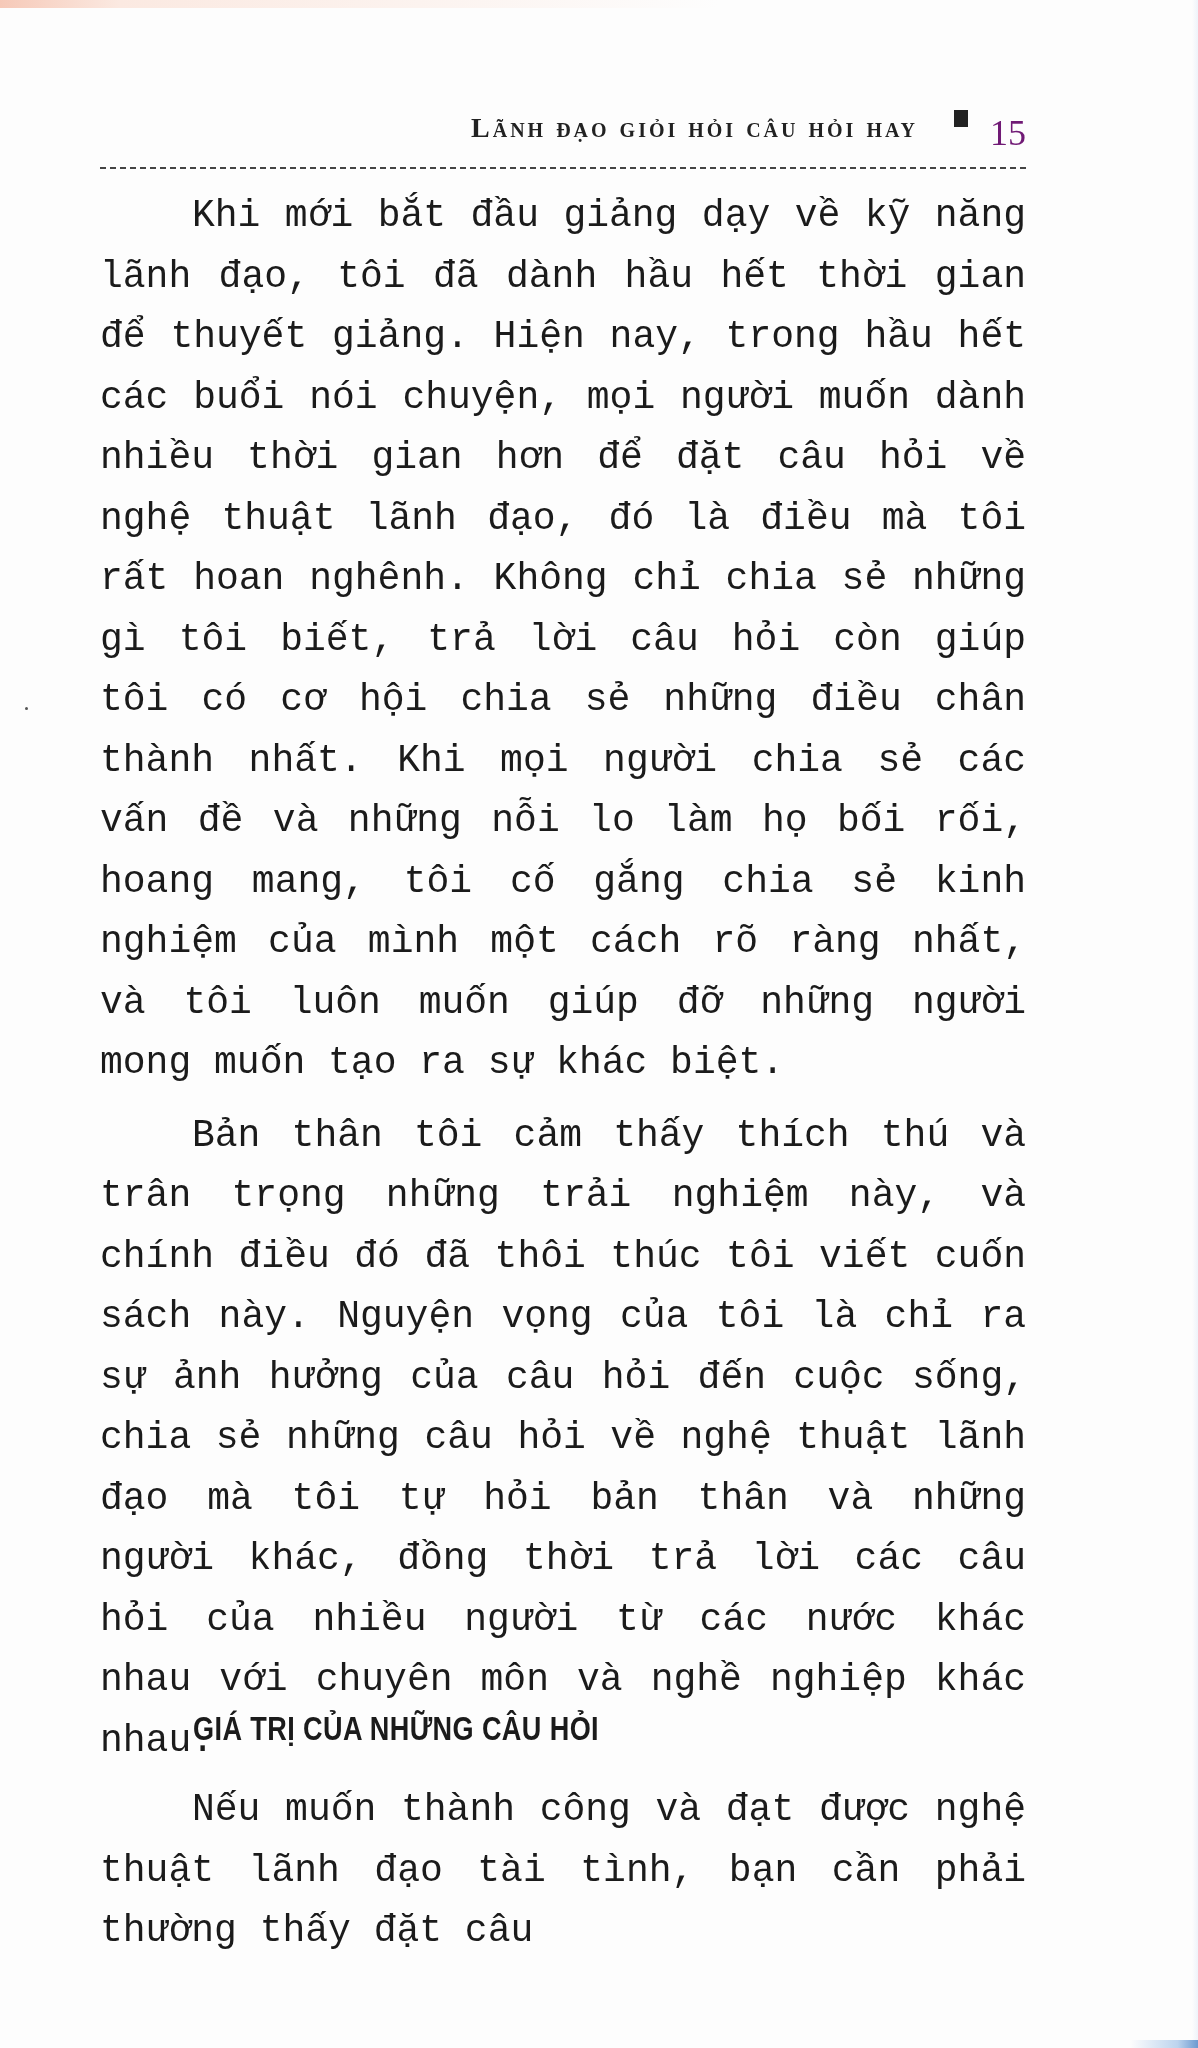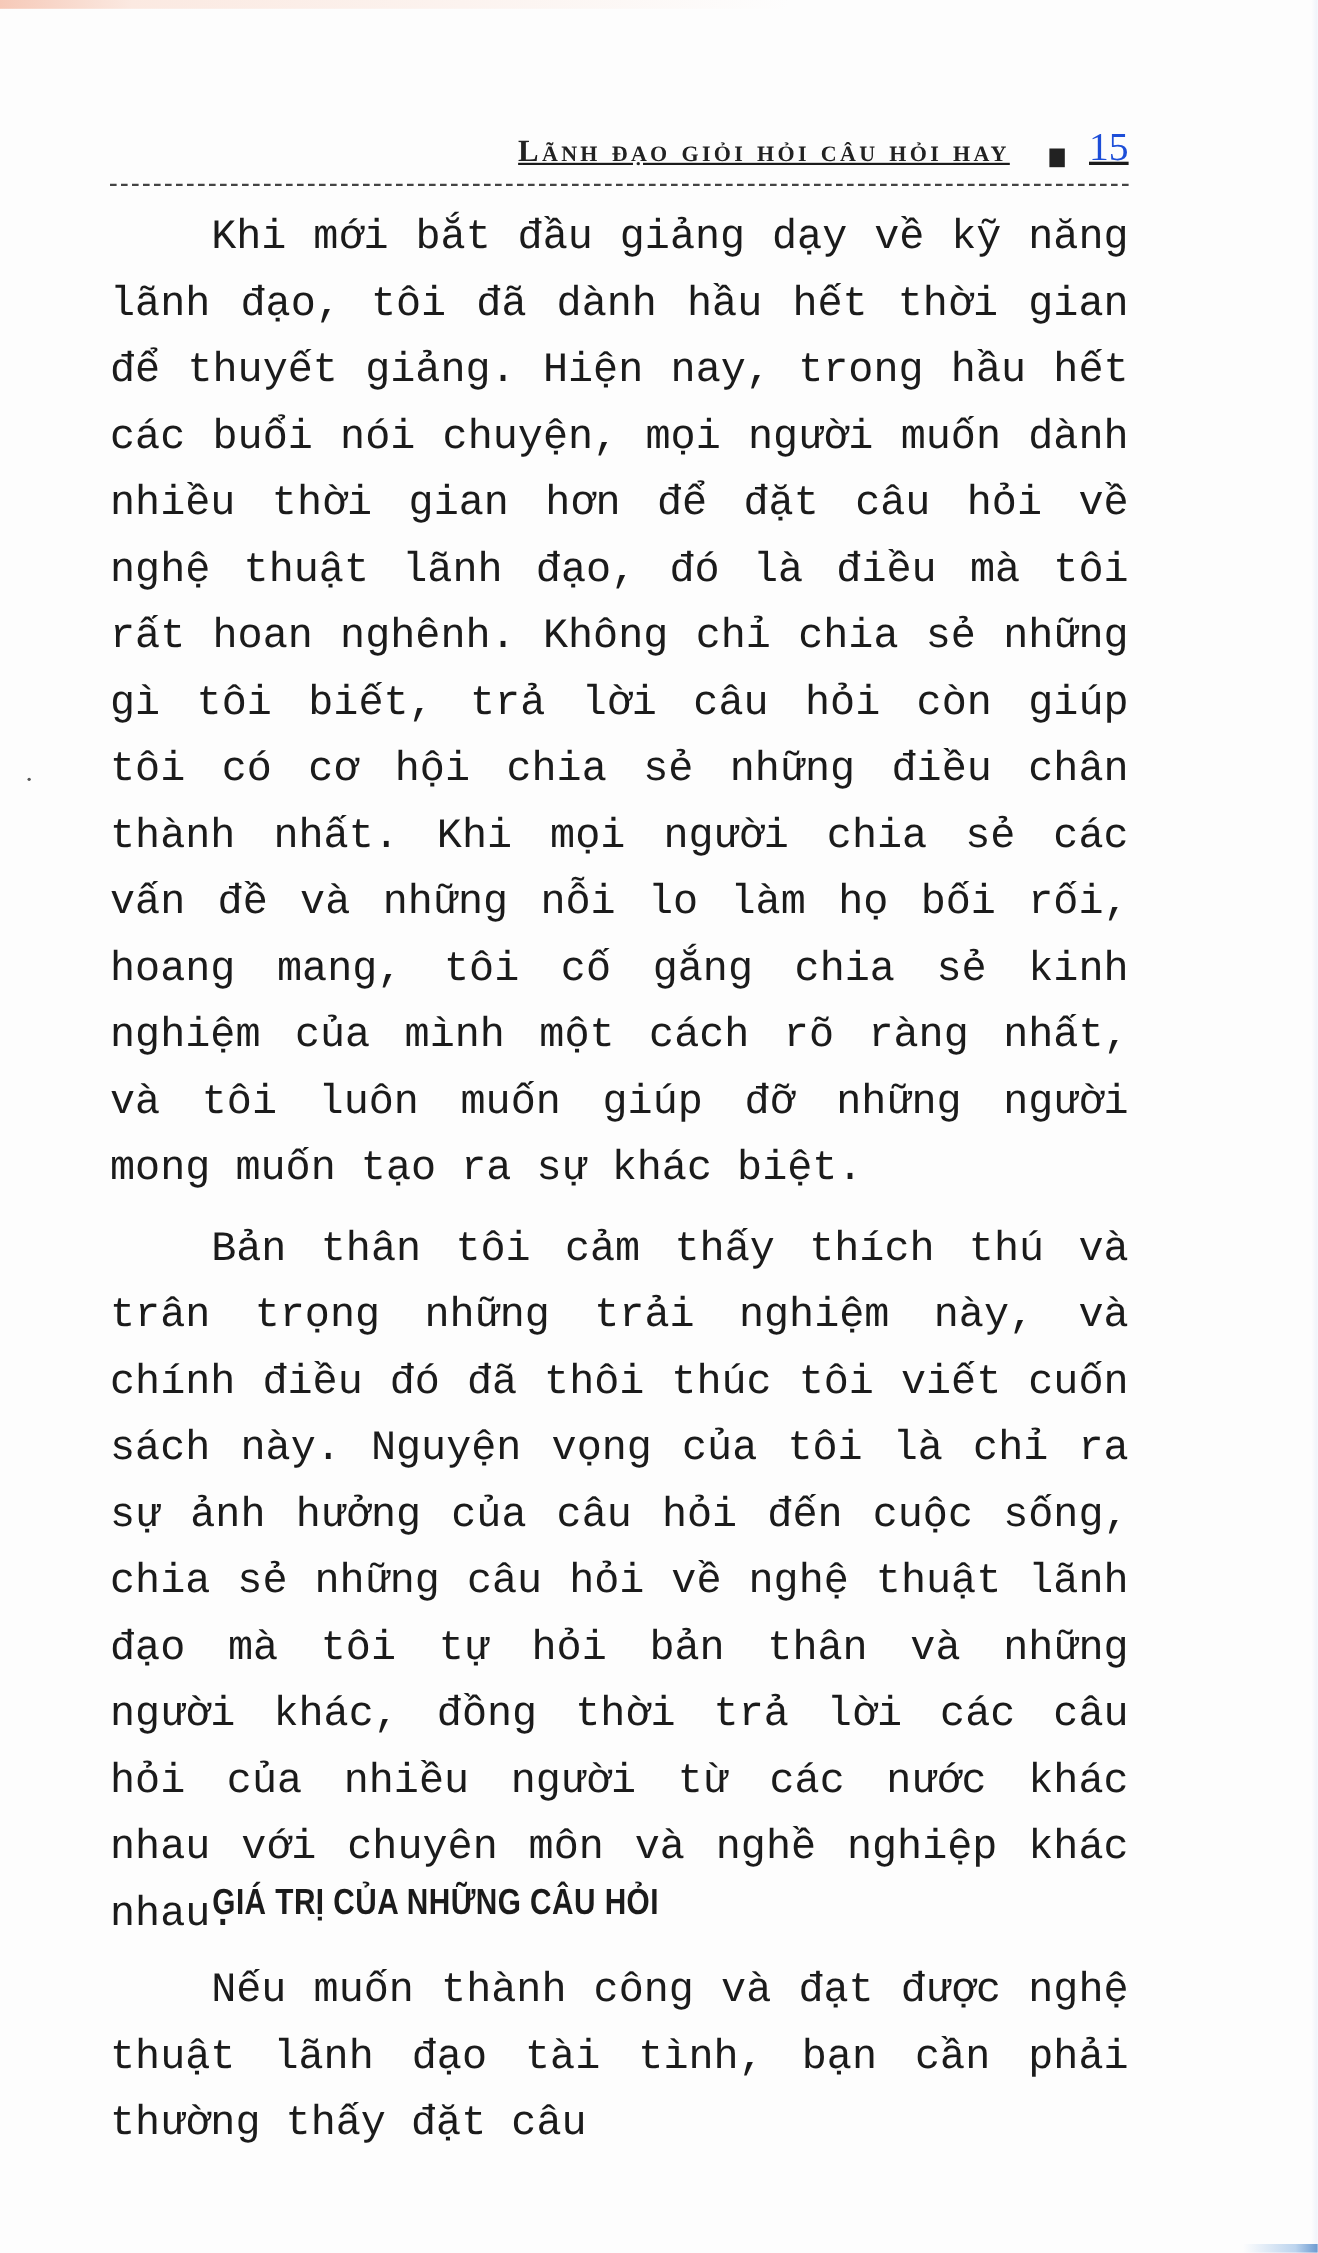--- a/index.html
+++ b/index.html
@@ -8,25 +8,25 @@
       font-family: "Liberation Serif", "DejaVu Serif", serif; color: #1b1b1b;
     }
     .top-edge { position: absolute; left: 0; top: 0; width: 1198px; height: 8px;
       background: linear-gradient(to right, #f6c9b8 0%, #fbe9e1 10%, #fdfdfd 60%); }
     .bottom-edge { position: absolute; left: 1130px; bottom: 0; width: 68px; height: 8px;
       background: linear-gradient(to right, #fdfdfd, #bcd4ee 70%, #6c9ad0); }
     .right-edge { position: absolute; right: 0; top: 0; width: 6px; height: 2048px;
       background: linear-gradient(to right, #fdfdfd, #eef3fa); }
     .running-head {
       position: absolute; left: 100px; top: 112px; width: 926px;
-      display: flex; justify-content: flex-end; align-items: flex-end; text-decoration: underline;
+      display: flex; justify-content: flex-end; align-items: flex-start;
     }
     .rh-title { font-variant: small-caps; letter-spacing: 3px; font-size: 28px; font-weight: bold; color: #222; }
     .rh-square { display: inline-block; width: 14px; height: 17px; background: #222; margin: 0 22px 0 36px; position: relative; top: -2px; }
-    .rh-page { font-size: 36px; color: #1d4ed8; }
+    .rh-page { font-size: 36px; color: #701a75; }
     .rule { position: absolute; left: 100px; top: 167px; width: 926px; height: 0;
       border-top: 2px dashed #444; }
     .body-text {
       position: absolute; left: 100px; top: 186px; width: 926px;
       font-size: 38px; line-height: 60.5px; text-align: justify; text-align-last: left;
     }
     .para { margin: 0; }
     .para + .para { margin-top: 12px; }
     .indent { text-indent: 92px; font-family: Liberation Mono, monospace; }
     .heading {

